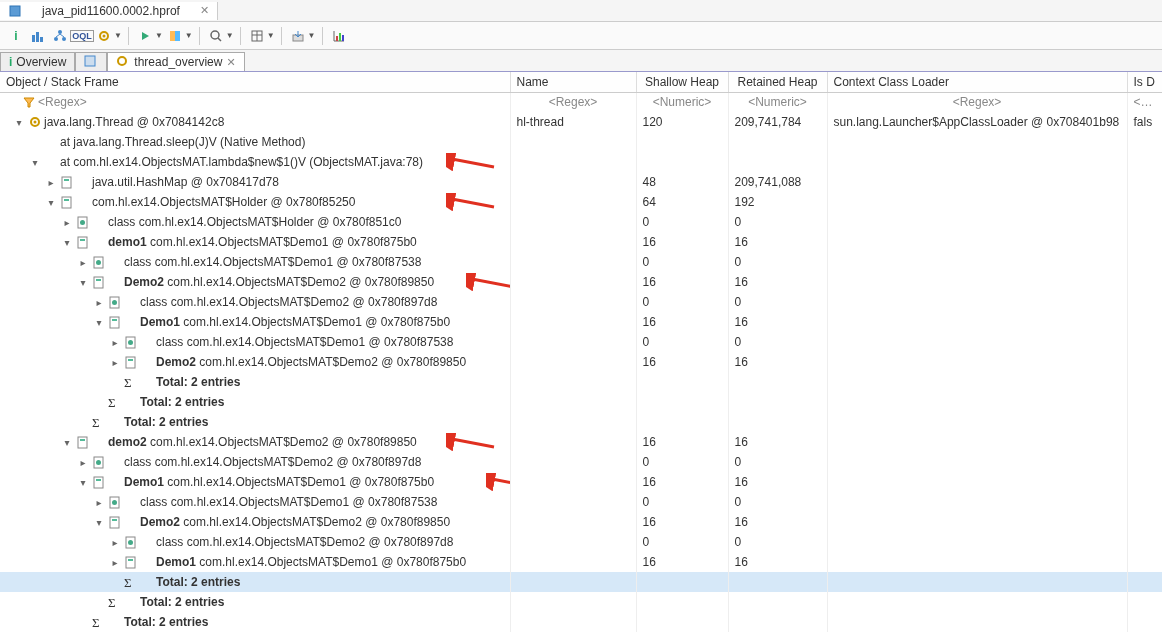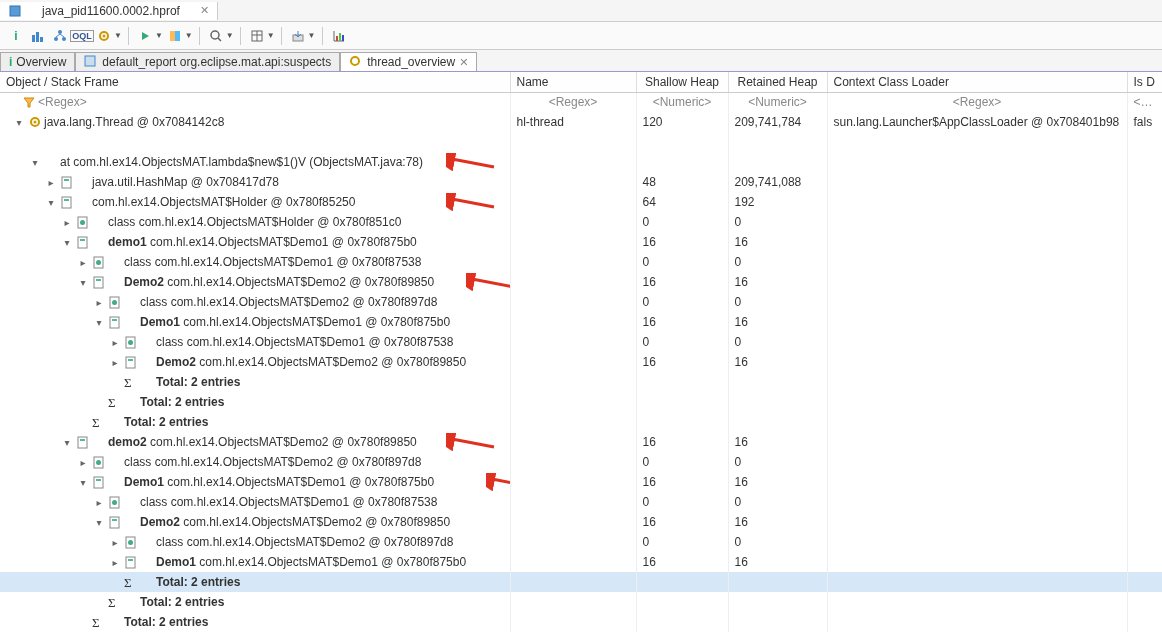--- a/index.html
+++ b/index.html
@@ -128,21 +128,20 @@
 
 <div class="sub-tabs">
   <div class="sub-tab">
     <b style="color:#2a6;">i</b>
     <span>Overview</span>
   </div>
   <div class="sub-tab">
     <span class="icon"><svg width="12" height="12">
           <rect x="1" y="1" width="10" height="10" fill="#cde" stroke="#48c"></rect>
         </svg></span>
-    <span>default_report  org.eclipse.mat.api:suspects</span>
   </div>
   <div class="sub-tab active">
     <span class="icon"><svg width="12" height="12">
           <circle cx="6" cy="6" r="4" fill="none" stroke="#c90" stroke-width="2"></circle>
         </svg></span>
     <span>thread_overview</span>
     <span class="close-x">✕</span>
   </div>
 </div>
 
@@ -199,20 +198,21 @@
     <td class="num">120</td>
     <td class="num">209,741,784</td>
     <td>sun.lang.Launcher$AppClassLoader @ 0x708401b98</td>
     <td>fals</td>
         </tr>
         <tr>
     <td>
             <div class="tree-cell" style="padding-left:22px;position:relative">
       <span class="twisty leaf"></span>
       <span class="icon"></span>
+      <span>at java.lang.Thread.sleep(J)V (Native Method)</span>
 
     </div>
           </td>
     <td></td>
     <td class="num"></td>
     <td class="num"></td>
     <td></td>
     <td></td>
         </tr>
         <tr>

